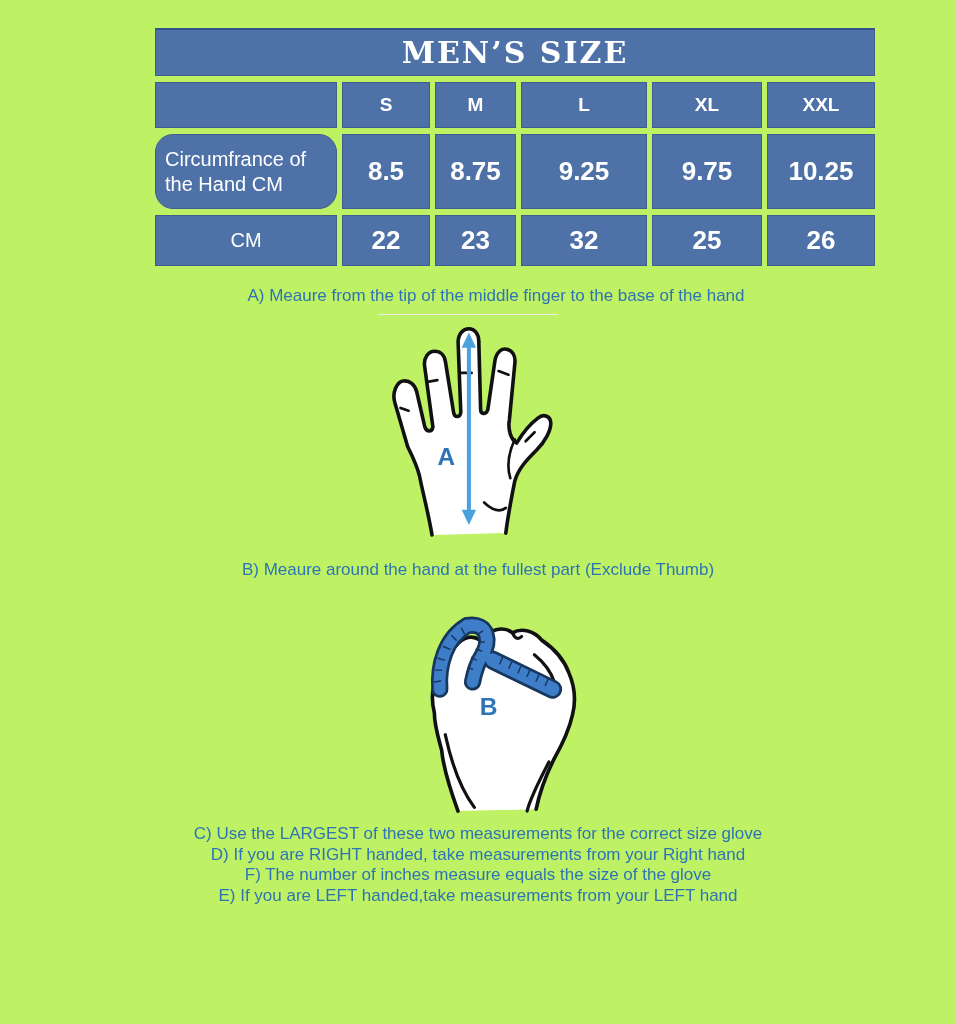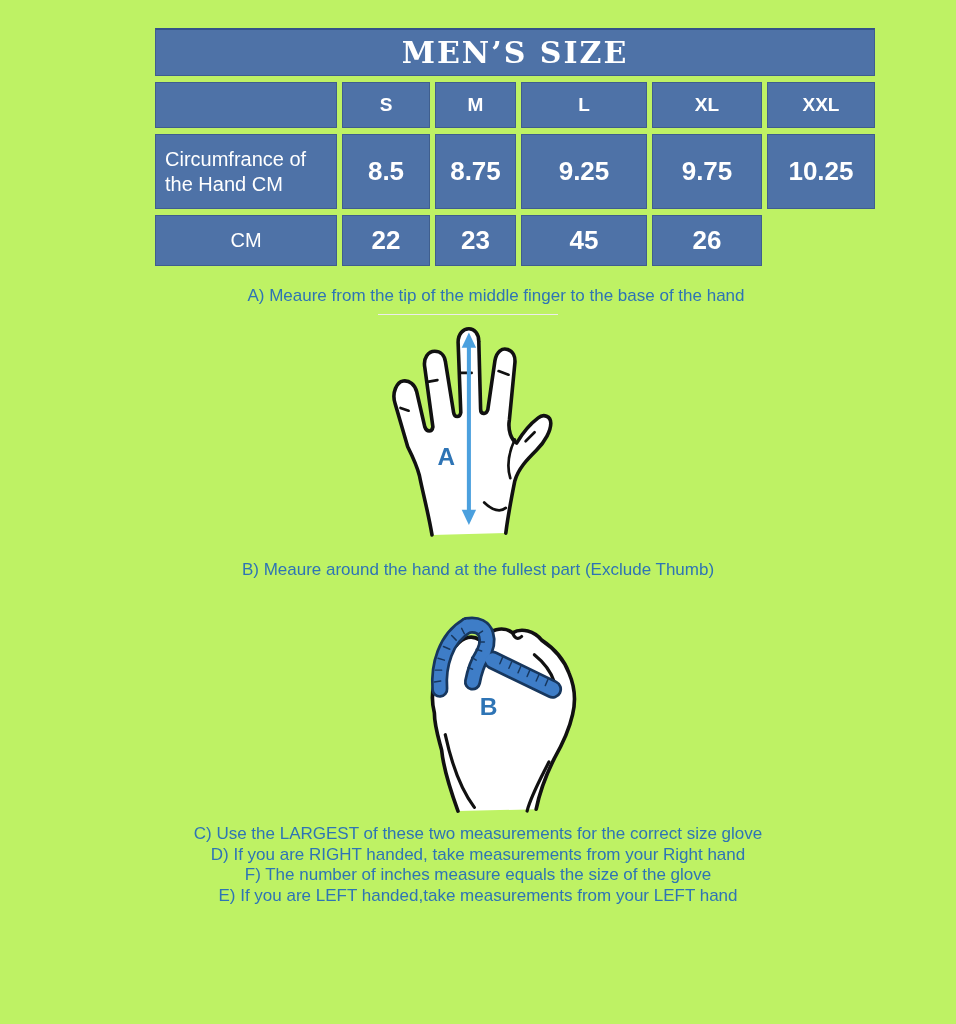--- a/index.html
+++ b/index.html
@@ -42,20 +42,21 @@
     letter-spacing: 2px;
   }
   .col-head { font-size: 19px; font-weight: bold; }
   .row-label {
     font-size: 20px;
     line-height: 1.25;
     justify-content: flex-start;
     text-align: left;
     padding-left: 9px;
     padding-right: 24px;
+    border-radius: 18px;
   }
   .row-label-cm { font-size: 20px; }
   .val { font-size: 26px; font-weight: bold; }
   
   .instr {
     position: absolute;
     left: 0;
     width: 956px;
     text-align: center;
     color: #2e74b5;
@@ -101,21 +102,22 @@
     <div class="cell row-label">Circumfrance of the Hand CM</div>
     <div class="cell val">8.5</div>
     <div class="cell val">8.75</div>
     <div class="cell val">9.25</div>
     <div class="cell val">9.75</div>
     <div class="cell val">10.25</div>
 
     <div class="cell row-label-cm">CM</div>
     <div class="cell val">22</div>
     <div class="cell val">23</div>
-    <div class="cell val">45</div>
+    <div class="cell val">32</div>
+    <div class="cell val">25</div>
     <div class="cell val">26</div>
   </div>
 
   <div class="instr instr-a">A) Meaure from the tip of the middle finger to the base of the hand</div>
 
   <div class="hand-a-box">
     <svg viewBox="0 0 200 240">
 
       <path d="M 60 236
                C 56 212 50 190 46 170

